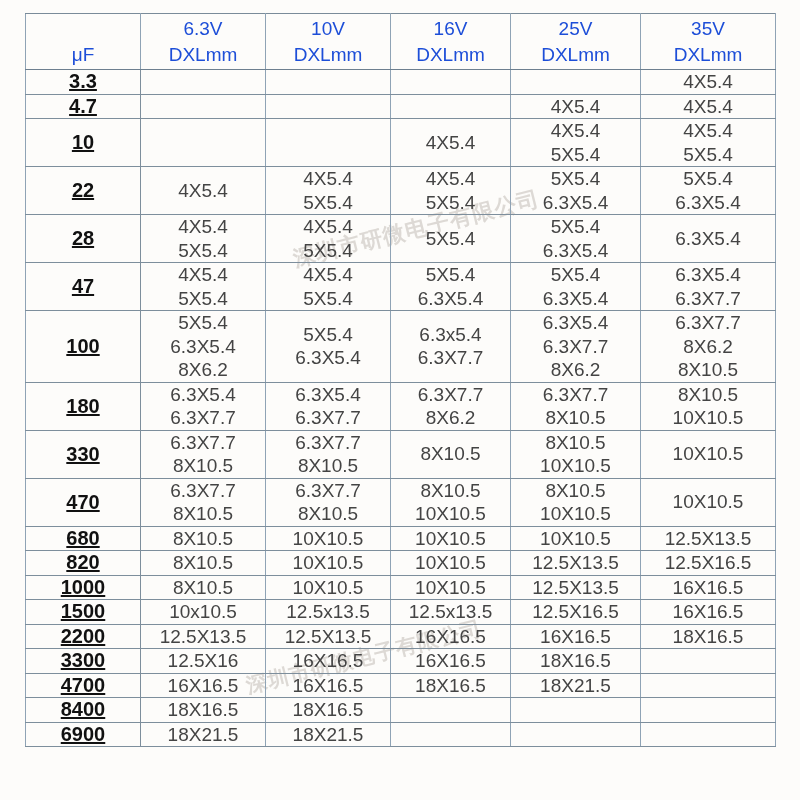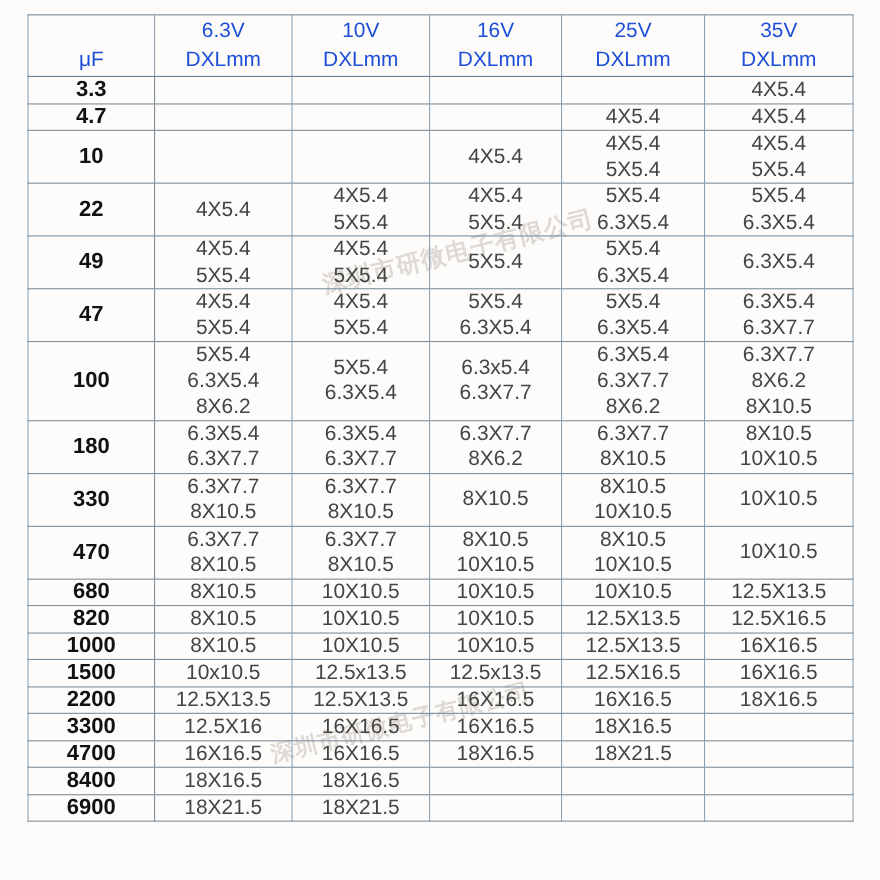--- a/index.html
+++ b/index.html
@@ -97,20 +97,21 @@
     font-weight: normal;
     color: #1d4ed8;
     line-height: 26px;
   }
   tr.hdr th { height: 55px; }
 
   td.uf {
     font-size: 20px;
     font-weight: bold;
     color: #111111;
+    text-decoration: underline;
   }
   td.val {
     font-size: 19px;
     font-weight: normal;
     color: #444444;
   }
   td.val .cell-line { line-height: 23.5px; }
 
   
   tr.h1 td { height: 22px; }
@@ -217,21 +218,21 @@
           <td class="val">
             <span class="cell-line">5X5.4</span>
             <span class="cell-line">6.3X5.4</span>
           </td>
           <td class="val">
             <span class="cell-line">5X5.4</span>
             <span class="cell-line">6.3X5.4</span>
           </td>
         </tr>
         <tr class="h2">
-          <td class="uf">49</td>
+          <td class="uf">28</td>
           <td class="val">
             <span class="cell-line">4X5.4</span>
             <span class="cell-line">5X5.4</span>
           </td>
           <td class="val">
             <span class="cell-line">4X5.4</span>
             <span class="cell-line">5X5.4</span>
           </td>
           <td class="val">
             <span class="cell-line">5X5.4</span>

